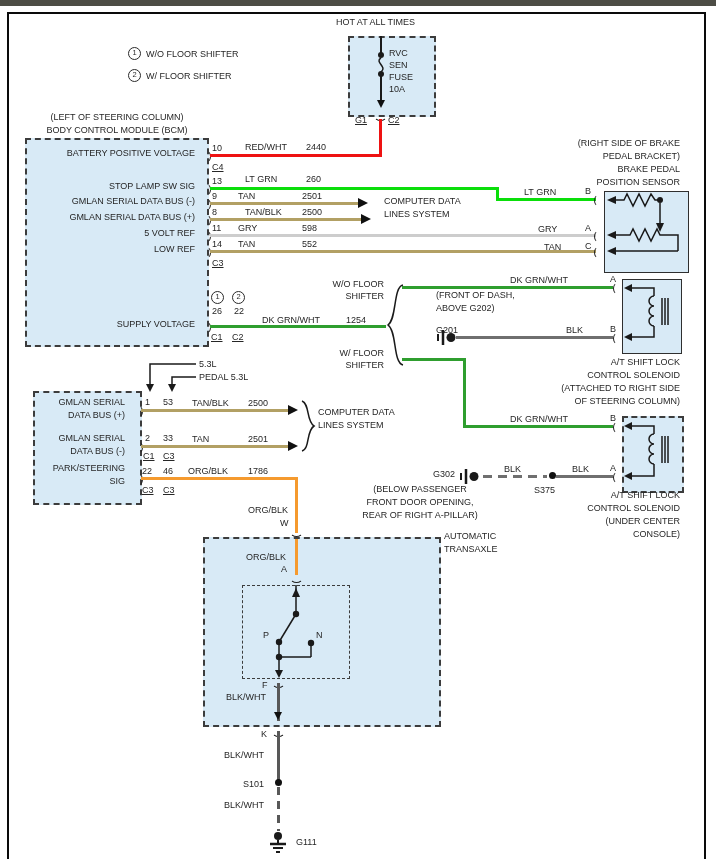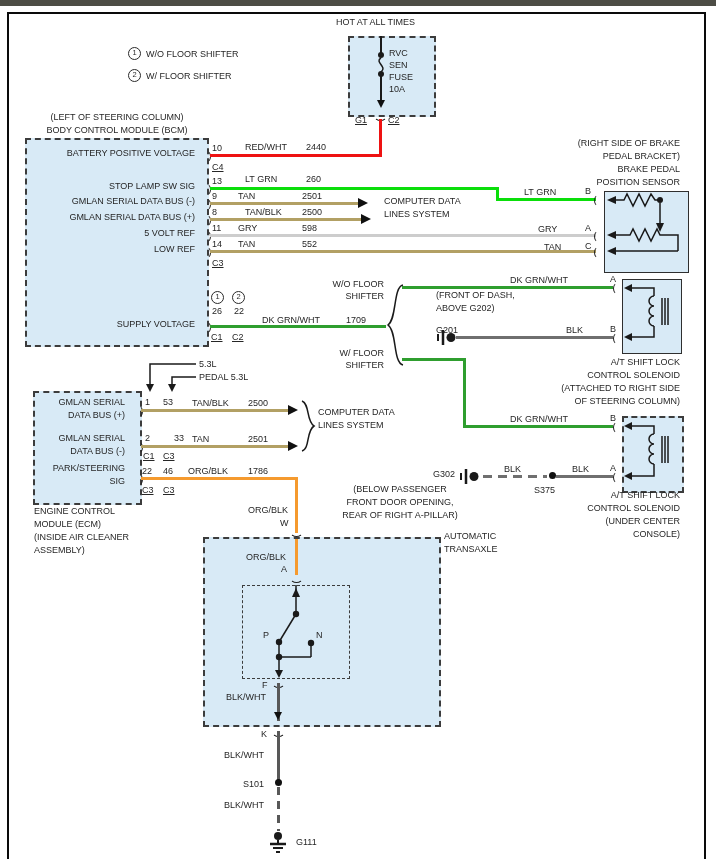--- a/index.html
+++ b/index.html
@@ -122,21 +122,21 @@
   <div class="hw" style="left: 210px; top: 234px; width: 386px; background: rgb(205, 205, 205);"></div>
   <div class="lbl" style="left:238px;top:222px">GRY</div>
   <div class="lbl" style="left:302px;top:222px">598</div>
 
   <div class="hw" style="left: 210px; top: 250px; width: 386px; background: rgb(178, 160, 100);"></div>
   <div class="lbl" style="left:238px;top:238px">TAN</div>
   <div class="lbl" style="left:302px;top:238px">552</div>
 
   <div class="hw" style="left: 210px; top: 325px; width: 176px; background: rgb(47, 158, 47);"></div>
   <div class="lbl" style="left:262px;top:314px">DK GRN/WHT</div>
-  <div class="lbl" style="left:346px;top:314px">1709</div>
+  <div class="lbl" style="left:346px;top:314px">1254</div>
 
   <div class="lbl r lh13" style="left:530px;top:137px;width:150px">(RIGHT SIDE OF BRAKE
 PEDAL BRACKET)</div>
   <div class="lbl r lh13" style="left:530px;top:163px;width:150px">BRAKE PEDAL
 POSITION SENSOR</div>
   <div class="box solid" style="left:604px;top:191px;width:83px;height:80px"></div>
   <svg style="left:604px;top:191px" width="83" height="80">
     <polygon points="12,5 12,13 3,9"></polygon>
     <polyline points="12,9 20,9 23,3 29,15 35,3 41,15 47,3 51,9 56,9"></polyline>
     <circle cx="56" cy="9" r="3"></circle>
@@ -221,21 +221,21 @@
     <circle cx="17" cy="9.5" r="4.5"></circle>
   </svg>
   <div class="hw dh" style="left: 483px; top: 475px; width: 64px; background: repeating-linear-gradient(90deg, rgb(111, 111, 111) 0px, rgb(111, 111, 111) 9px, transparent 9px, transparent 15px);"></div>
   <div class="dot" style="left:549px;top:472px"></div>
   <div class="hw" style="left: 556px; top: 475px; width: 57px; background: rgb(111, 111, 111);"></div>
   <div class="lbl" style="left:504px;top:463px">BLK</div>
   <div class="lbl" style="left:572px;top:463px">BLK</div>
   <div class="lbl" style="left:534px;top:484px">S375</div>
   <div class="lbl" style="left:610px;top:462px">A</div>
   <div class="cl" style="left:613px;top:471px"></div>
-  <div class="lbl c lh13" style="left:328px;top:483px;width:144px">(BELOW PASSENGER
+  <div class="lbl c lh13" style="left:348px;top:483px;width:144px">(BELOW PASSENGER
 FRONT DOOR OPENING,
 REAR OF RIGHT A-PILLAR)</div>
   <div class="lbl r lh13" style="left:528px;top:489px;width:152px">A/T SHIFT LOCK
 CONTROL SOLENOID
 (UNDER CENTER
 CONSOLE)</div>
 
   <svg style="left:140px;top:357px" width="60" height="38">
     <path d="M56,7 H10 V27"></path>
     <polygon points="6,27 14,27 10,35"></polygon>
@@ -250,21 +250,21 @@
   <div class="lbl r lh13" style="left:33px;top:432px;width:92px">GMLAN SERIAL
 DATA BUS (-)</div>
   <div class="lbl r lh13" style="left:33px;top:462px;width:92px">PARK/STEERING
 SIG</div>
   <div class="cr" style="left:132px;top:405px"></div>
   <div class="cr" style="left:132px;top:441px"></div>
   <div class="cr" style="left:132px;top:473px"></div>
   <div class="lbl" style="left:145px;top:396px">1</div>
   <div class="lbl" style="left:163px;top:396px">53</div>
   <div class="lbl" style="left:145px;top:432px">2</div>
-  <div class="lbl" style="left:174px;top:432px">33</div>
+  <div class="lbl" style="left:163px;top:432px">33</div>
   <div class="lbl u" style="left:143px;top:450px">C1</div>
   <div class="lbl u" style="left:163px;top:450px">C3</div>
   <div class="lbl" style="left:142px;top:465px">22</div>
   <div class="lbl" style="left:163px;top:465px">46</div>
   <div class="lbl u" style="left:142px;top:484px">C3</div>
   <div class="lbl u" style="left:163px;top:484px">C3</div>
   <div class="hw" style="left: 141px; top: 409px; width: 147px; background: rgb(178, 160, 100);"></div>
   <div class="arr-r" style="left:288px;top:405px"></div>
   <div class="lbl" style="left:192px;top:397px">TAN/BLK</div>
   <div class="lbl" style="left:248px;top:397px">2500</div>
@@ -273,24 +273,20 @@
   <div class="lbl" style="left:192px;top:433px">TAN</div>
   <div class="lbl" style="left:248px;top:433px">2501</div>
   <svg style="left:300px;top:399px" width="16" height="54">
     <path d="M2,2 C10,5 6,22 14,27 C6,32 10,50 2,52"></path>
   </svg>
   <div class="lbl lh13" style="left:318px;top:406px">COMPUTER DATA
 LINES SYSTEM</div>
   <div class="hw" style="left: 141px; top: 477px; width: 157px; background: rgb(245, 154, 46);"></div>
   <div class="lbl" style="left:188px;top:465px">ORG/BLK</div>
   <div class="lbl" style="left:248px;top:465px">1786</div>
-  <div class="lbl lh13" style="left:34px;top:505px">ENGINE CONTROL
-MODULE (ECM)
-(INSIDE AIR CLEANER
-ASSEMBLY)</div>
 
   <div class="vw" style="left: 295px; top: 477px; height: 56px; background: rgb(245, 154, 46);"></div>
   <div class="lbl" style="left:248px;top:504px">ORG/BLK</div>
   <div class="lbl" style="left:280px;top:517px">W</div>
   <div class="cu" style="left:290px;top:526px"></div>
   <div class="box" style="left:203px;top:537px;width:234px;height:186px"></div>
   <div class="lbl lh13" style="left:444px;top:530px">AUTOMATIC
 TRANSAXLE</div>
   <div class="vw" style="left: 295px; top: 539px; height: 36px; background: rgb(245, 154, 46);"></div>
   <div class="lbl" style="left:246px;top:551px">ORG/BLK</div>

